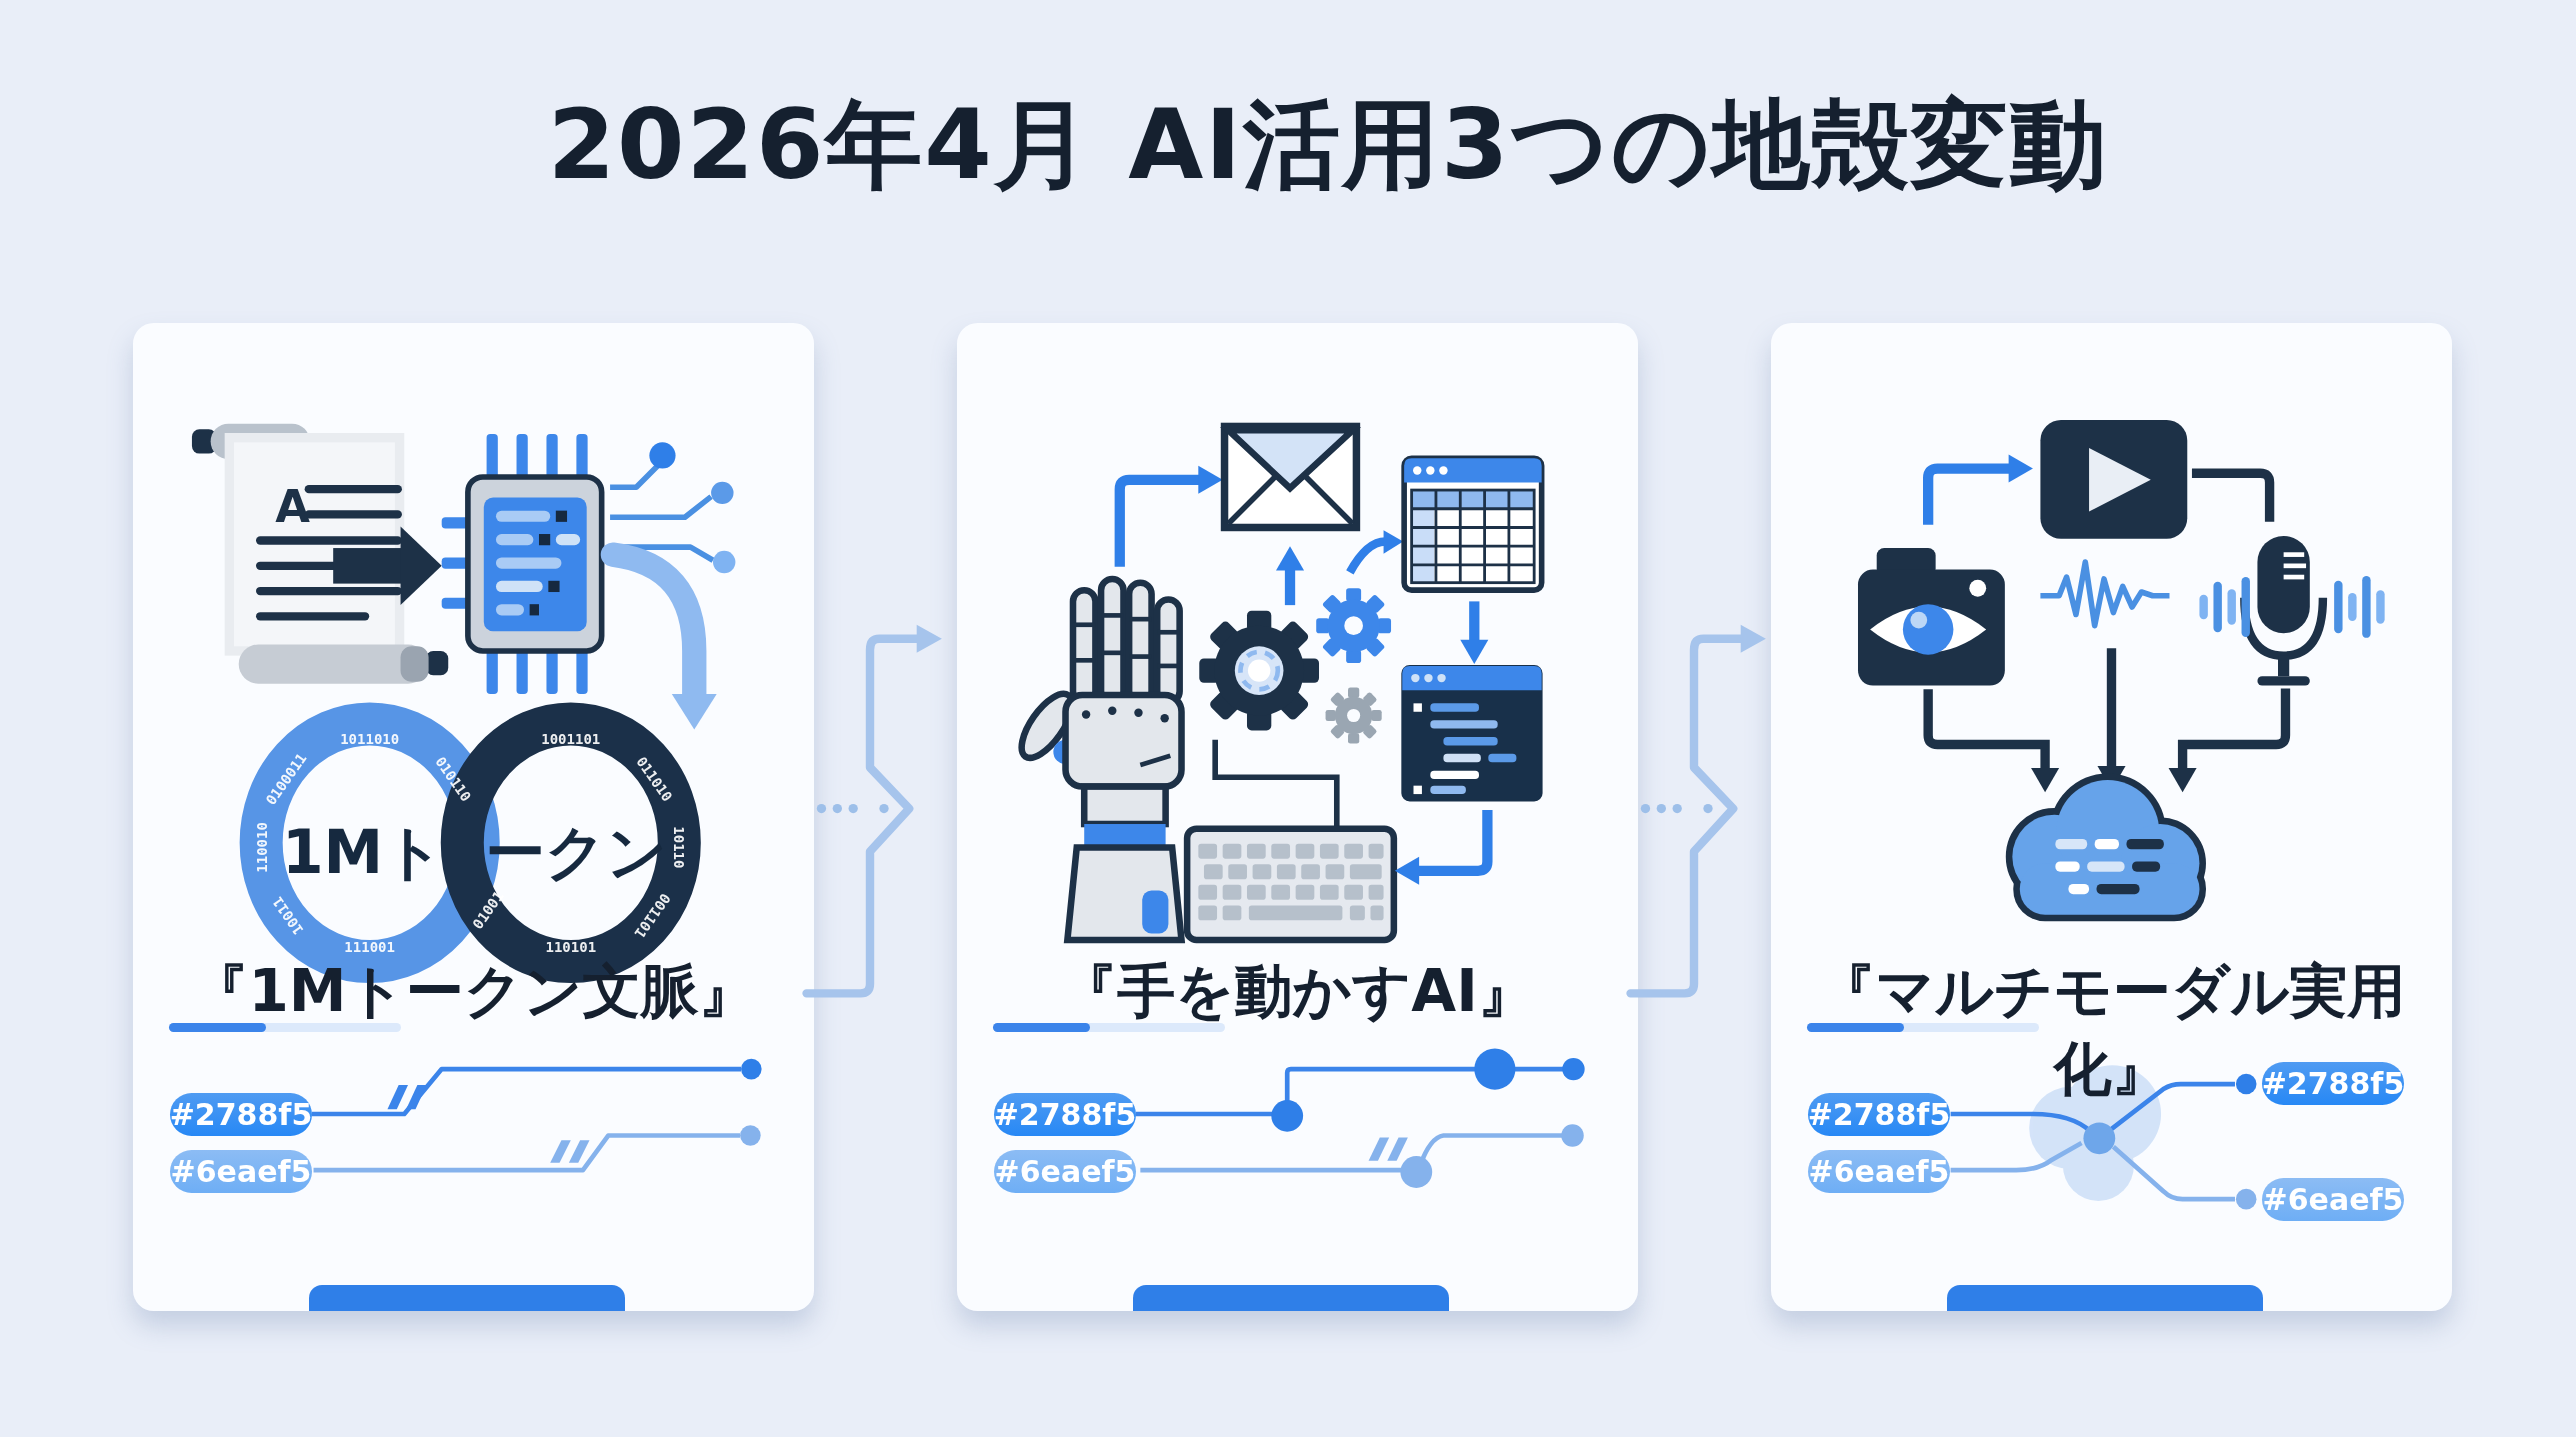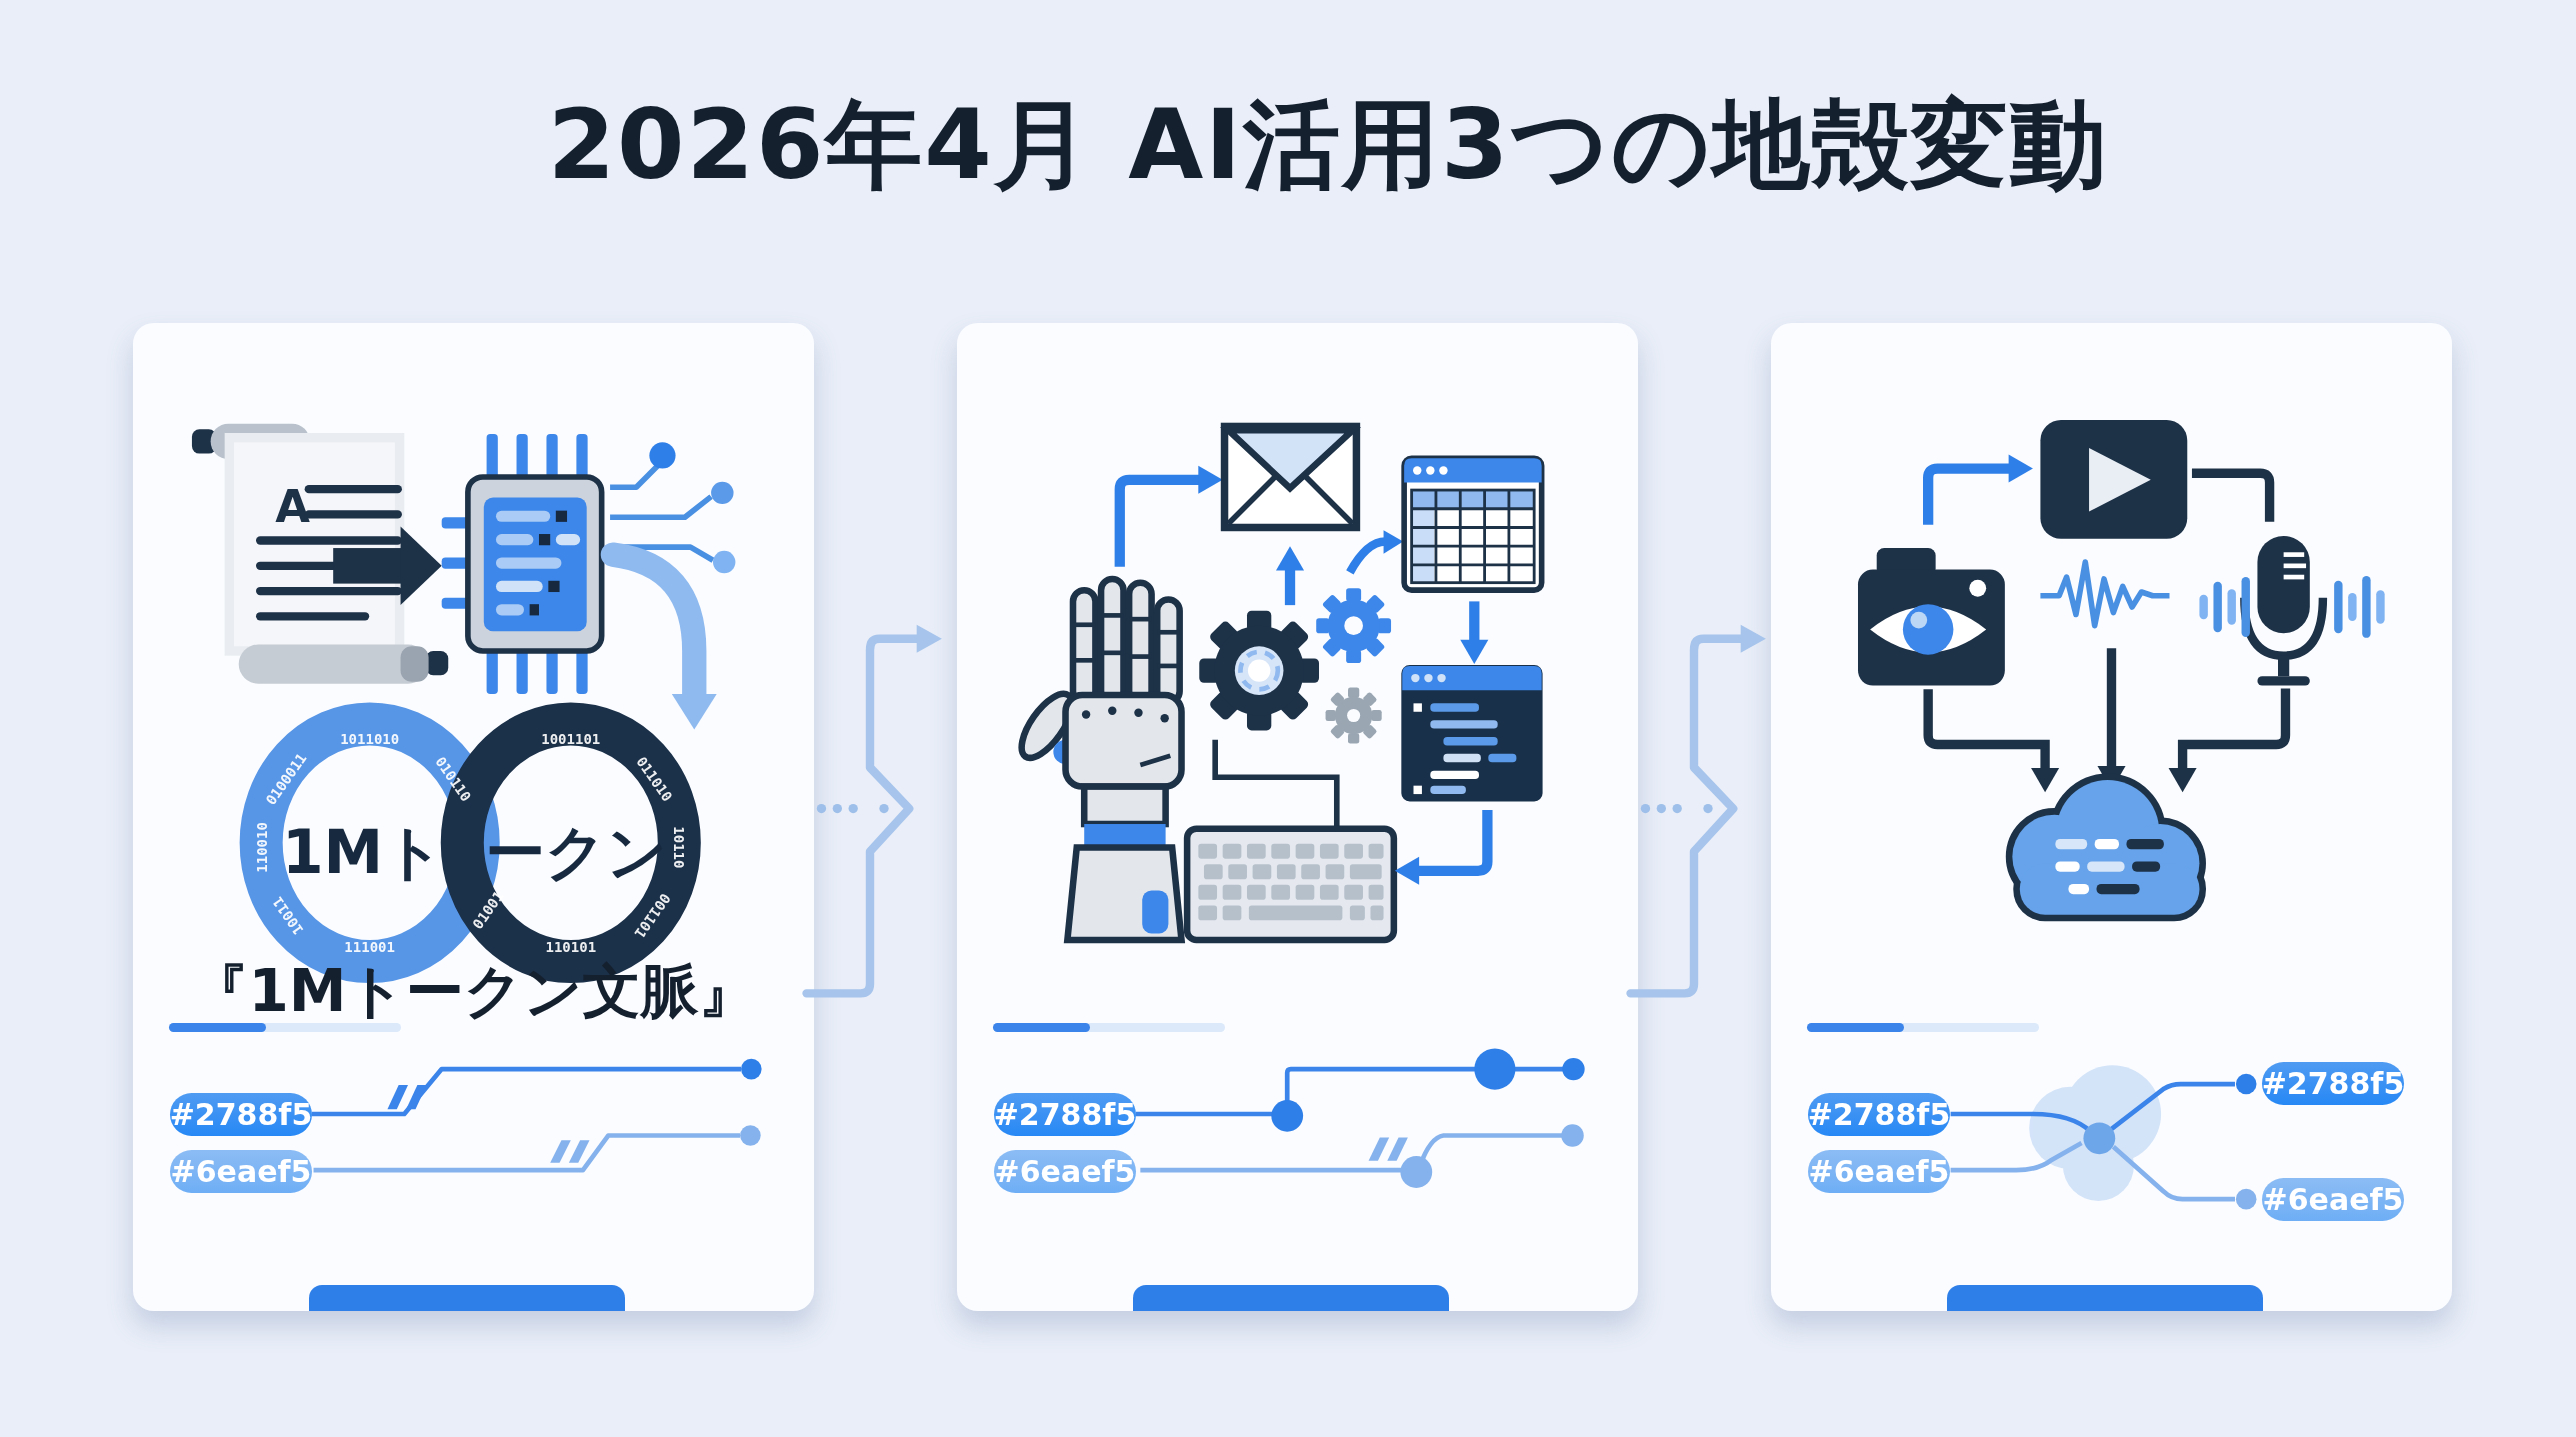--- a/index.html
+++ b/index.html
@@ -347,20 +347,21 @@
         <circle cx="575" cy="797" r="22" fill="#2f7fe8"></circle>
         <circle cx="659" cy="797" r="12" fill="#2f7fe8"></circle>
         <path d="M 196 905 L 480 905" fill="none" stroke="#85b2ec" stroke-width="5"></path>
         <path d="M 495 900 Q 506 870 520 868 L 647 868" fill="none" stroke="#85b2ec" stroke-width="5"></path>
         <circle cx="491" cy="907" r="17" fill="#85b2ec"></circle>
         <circle cx="658" cy="868" r="12" fill="#85b2ec"></circle>
         <polygon points="440,895 452,870 462,870 450,895" fill="#85b2ec"></polygon>
         <polygon points="460,895 472,870 482,870 470,895" fill="#85b2ec"></polygon>
       </g>
     </svg>
+    <div class="card-title">『手を動かすAI』</div>
     <div class="progress">
         <div class="fill" style="width:42%"></div>
       </div>
     <div class="pill primary p1">#2788f5</div>
     <div class="pill light p2">#6eaef5</div>
     <div class="bottom-bar"></div>
   </div>
 
   <div class="card c3">
     <svg class="art" viewBox="0 0 728 1055">
@@ -454,20 +455,21 @@
       <g>
         <path d="M 192 845 L 280 845 Q 322 845 342 864" fill="none" stroke="#3b84ea" stroke-width="5"></path>
         <path d="M 360 864 L 420 818 Q 428 813 438 813 L 496 813" fill="none" stroke="#3b84ea" stroke-width="5"></path>
         <path d="M 192 905 L 262 905 Q 286 905 300 894 L 332 876" fill="none" stroke="#85b2ec" stroke-width="5"></path>
         <path d="M 366 880 L 420 928 Q 428 936 440 936 L 496 936" fill="none" stroke="#85b2ec" stroke-width="5"></path>
         <circle cx="351" cy="871" r="17" fill="#6ea6ea"></circle>
         <circle cx="508" cy="813" r="11" fill="#2f7fe8"></circle>
         <circle cx="508" cy="936" r="11" fill="#85b2ec"></circle>
       </g>
     </svg>
+    <div class="card-title">『マルチモーダル実用化』</div>
     <div class="progress">
         <div class="fill" style="width:42%"></div>
       </div>
     <div class="pill primary p1">#2788f5</div>
     <div class="pill light p2">#6eaef5</div>
     <div class="pill primary r1">#2788f5</div>
     <div class="pill light r2">#6eaef5</div>
     <div class="bottom-bar"></div>
   </div>
 

